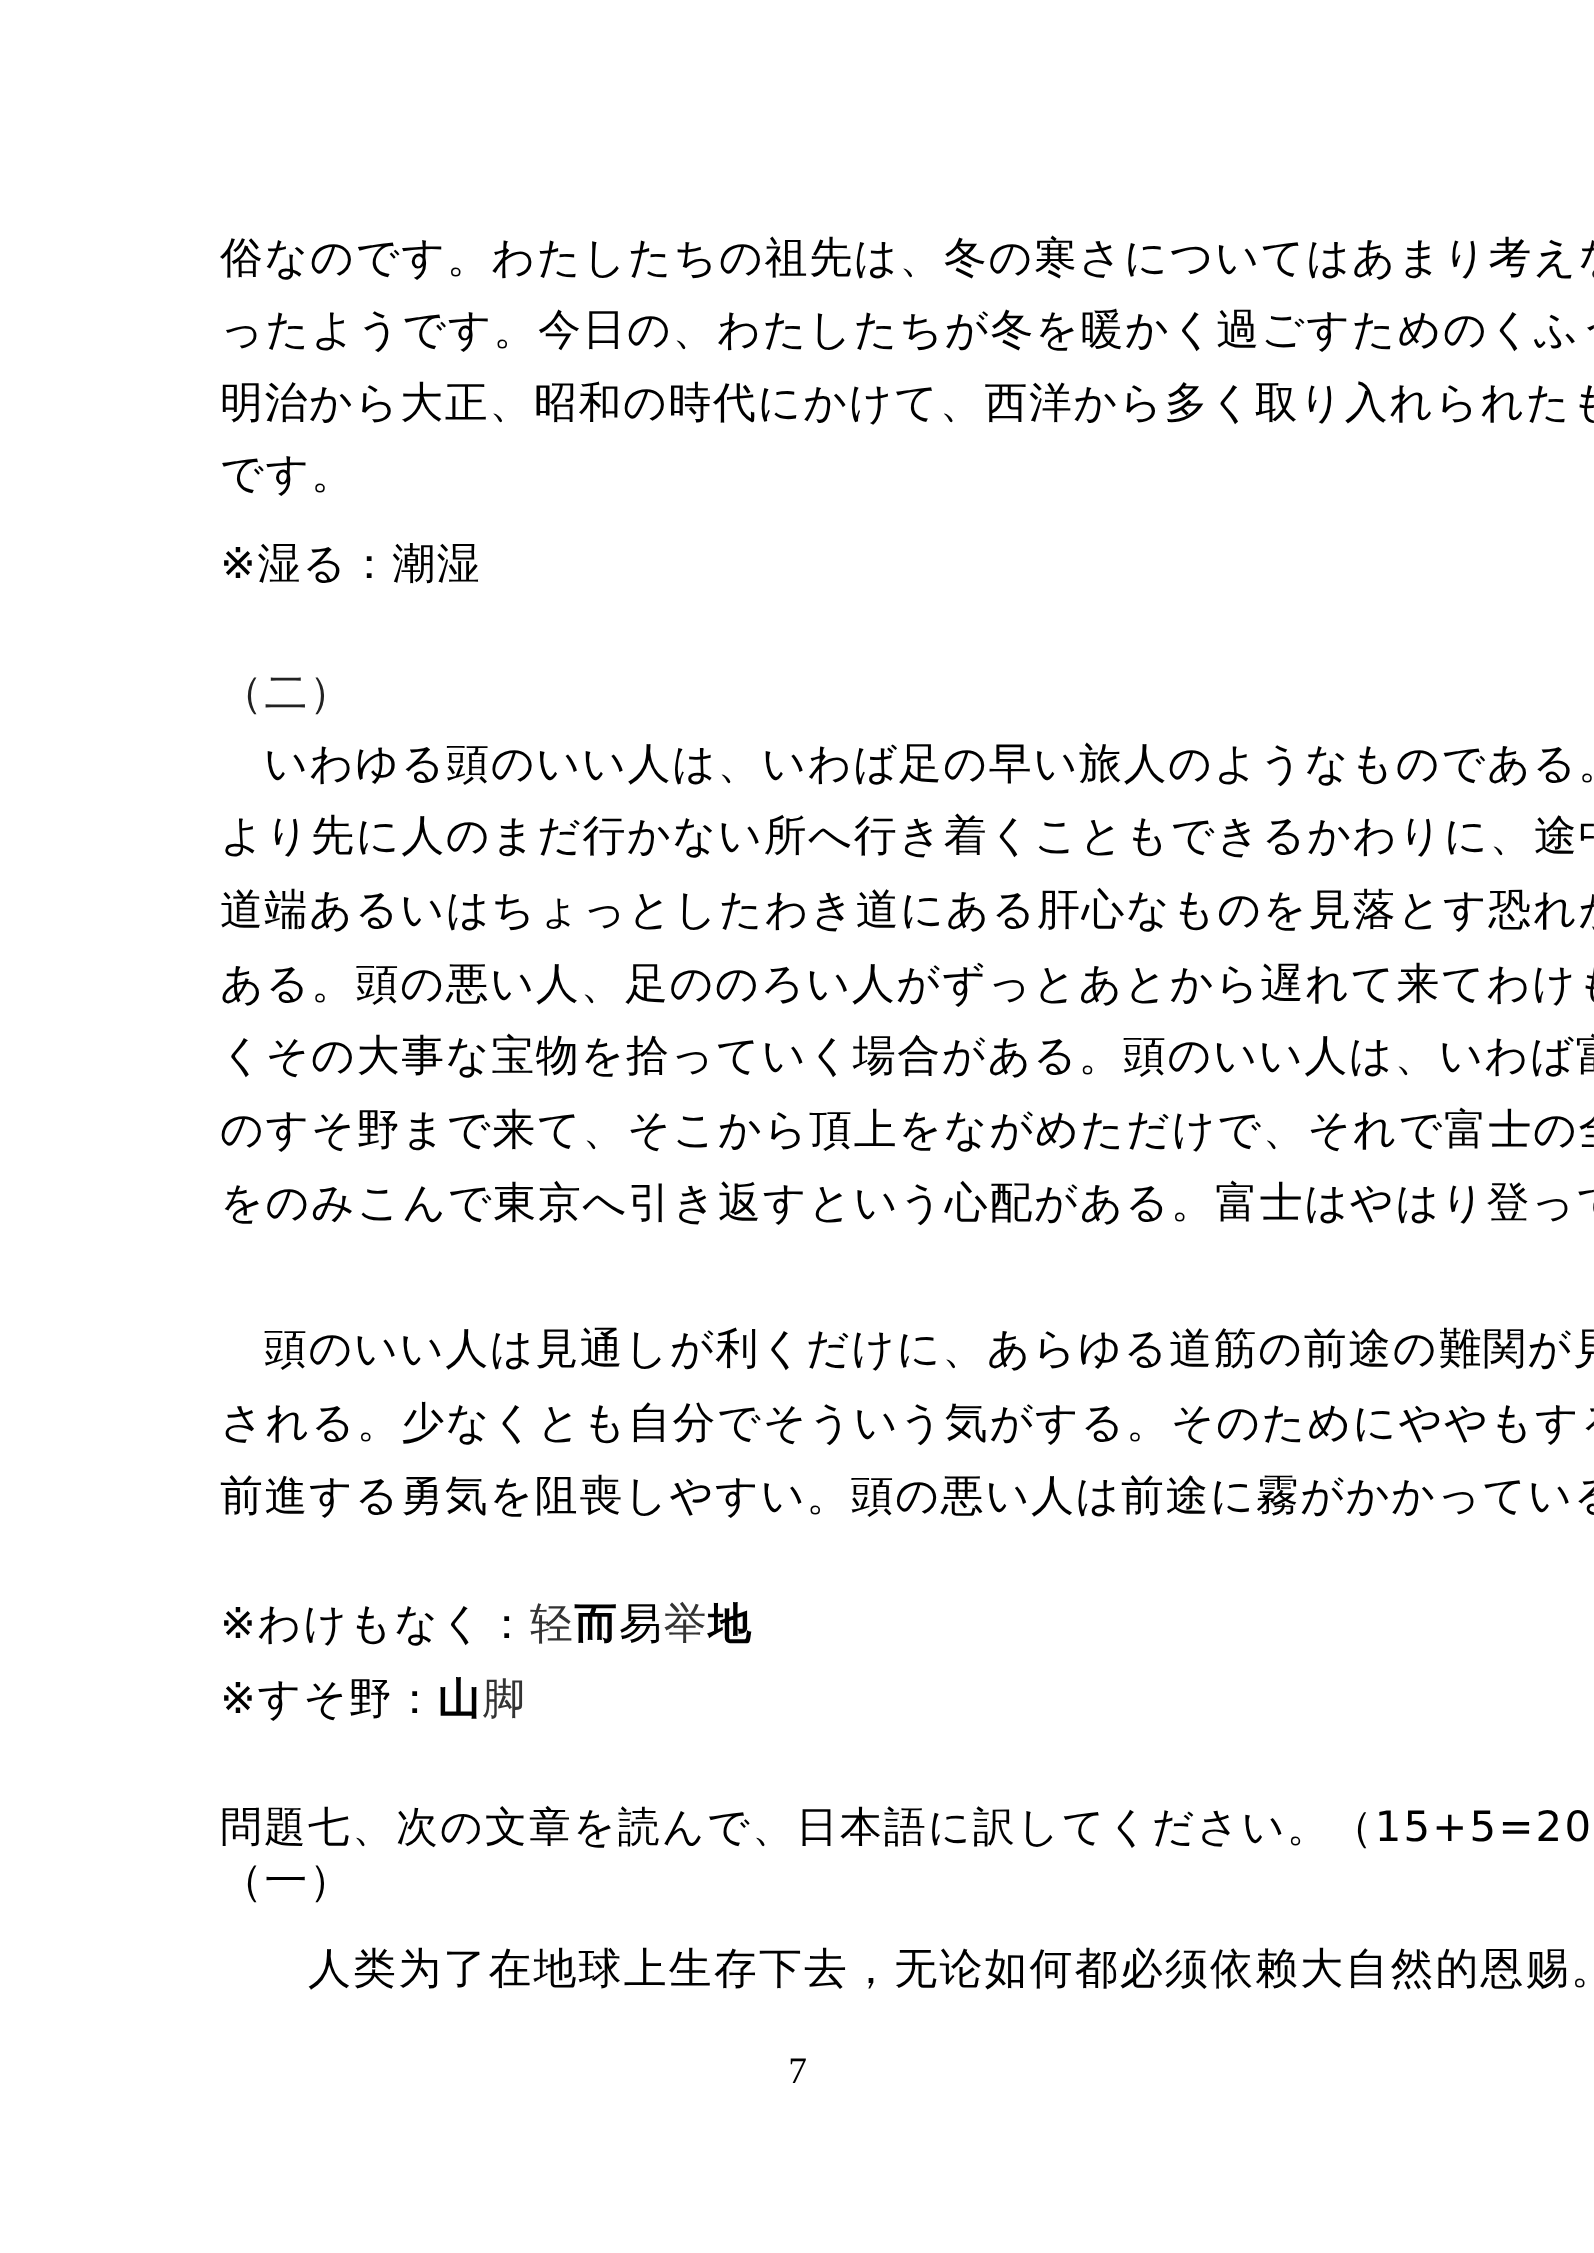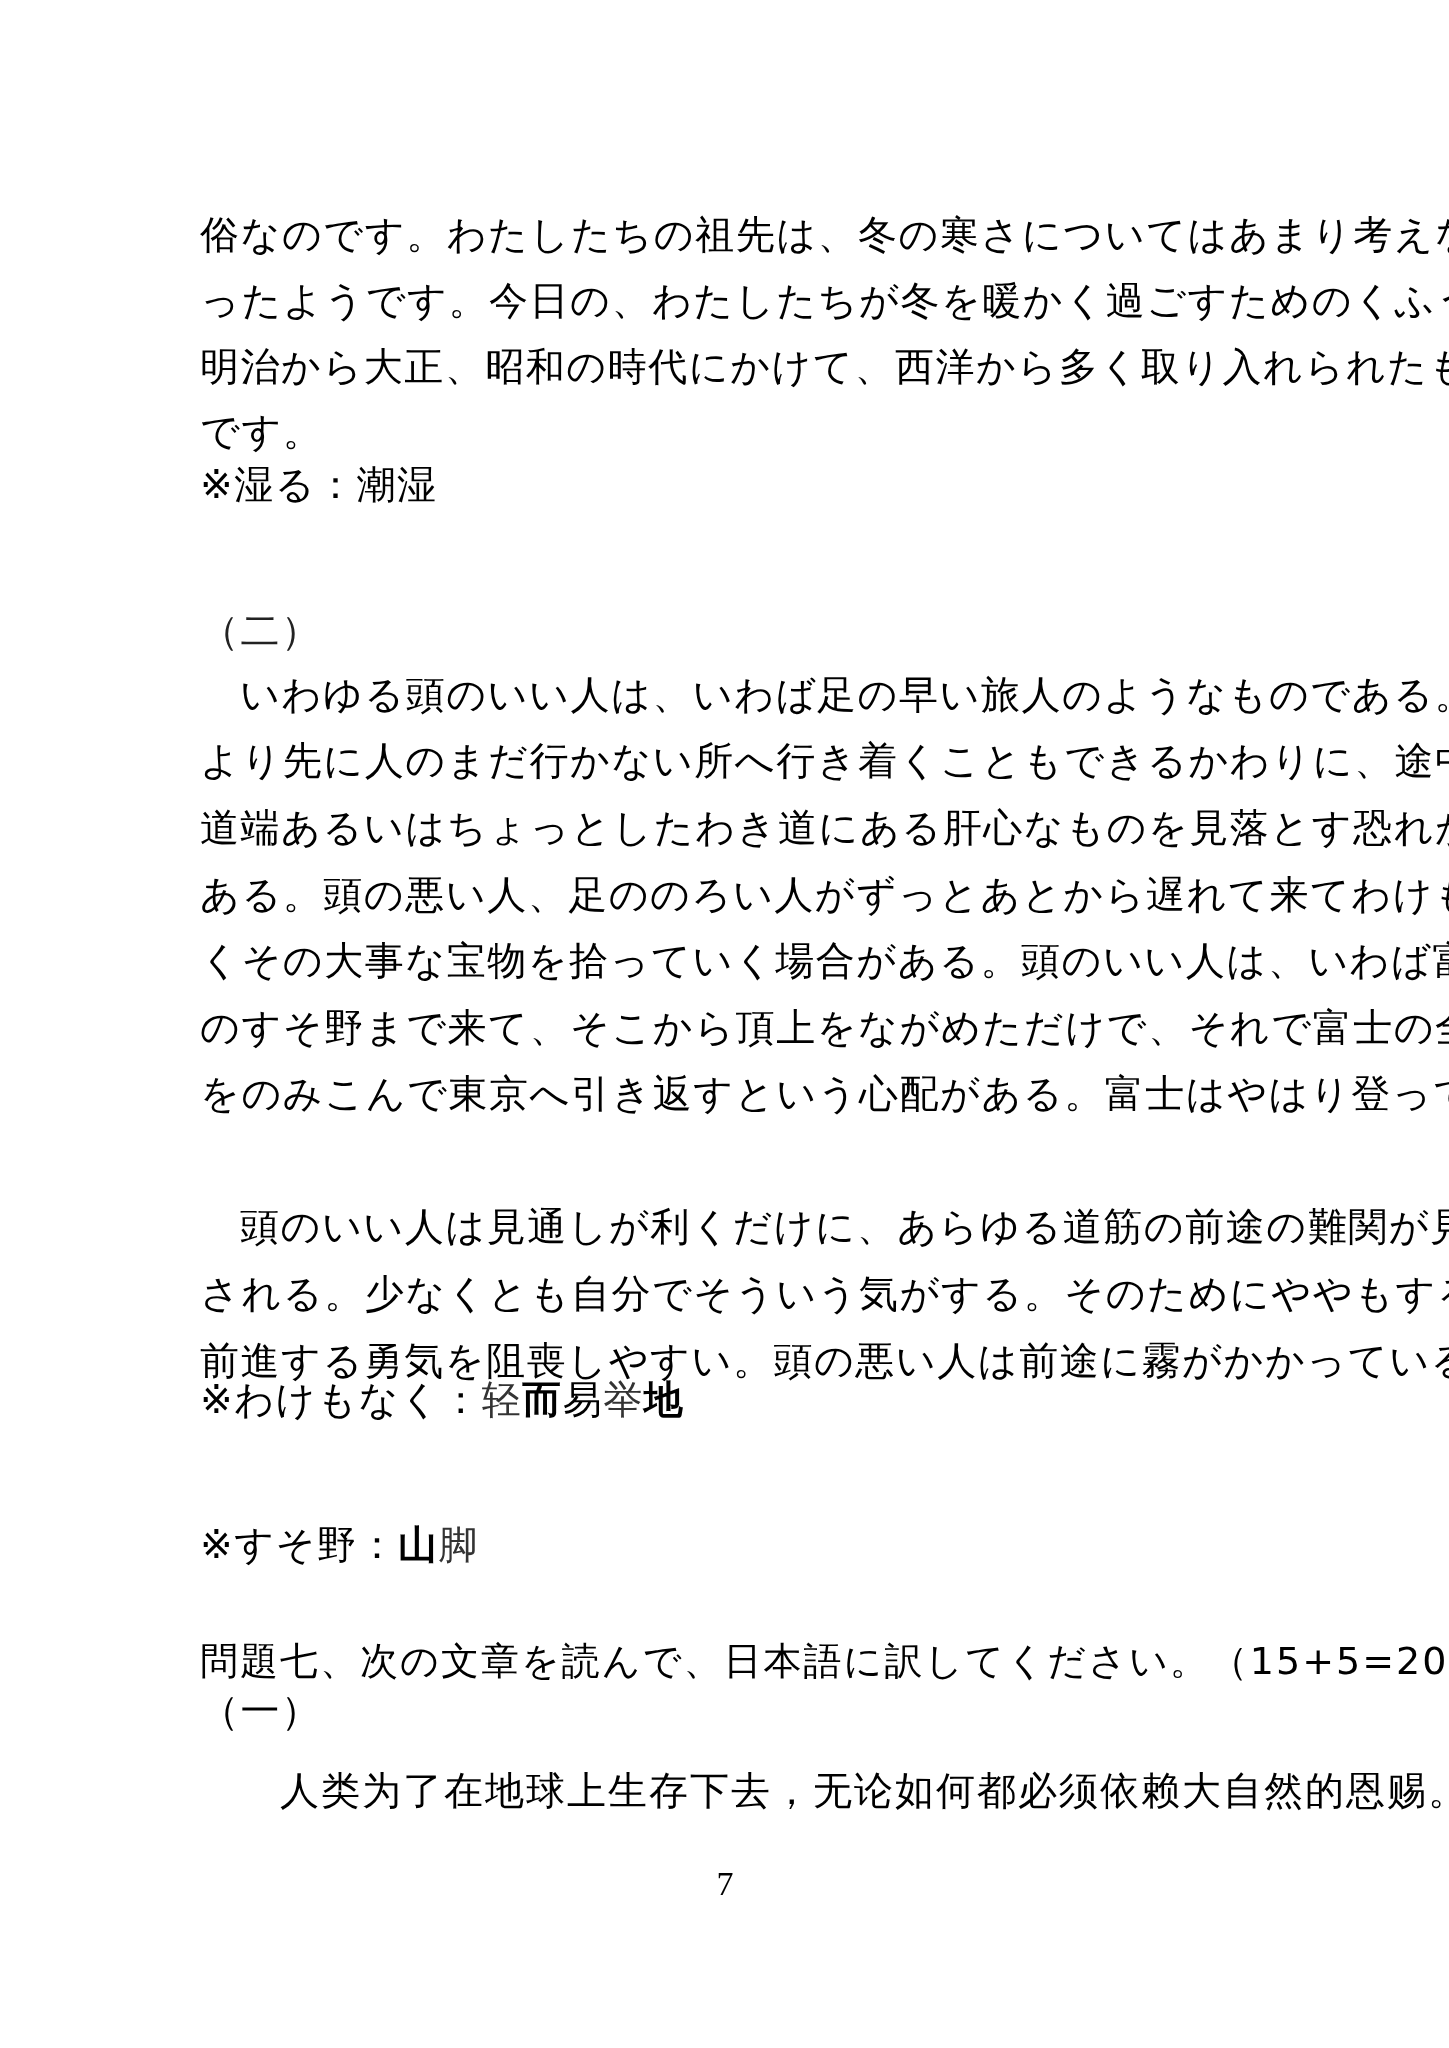--- a/index.html
+++ b/index.html
@@ -25,37 +25,37 @@
 </style>
 </head>
 <body>
 
 <div class="page">
 
   <div class="line" style="top:210px">俗なのです。わたしたちの祖先は、冬の寒さについてはあまり考えなか</div>
   <div class="line" style="top:276px">ったようです。今日の、わたしたちが冬を暖かく過ごすためのくふうは、</div>
   <div class="line" style="top:342px">明治から大正、昭和の時代にかけて、西洋から多く取り入れられたもの</div>
   <div class="line" style="top:407px">です。</div>
-  <div class="line" style="top:460px">※湿る：潮湿</div>
+  <div class="line" style="top:488px">※湿る：潮湿</div>
 
   <div class="line serif light" style="top:606px">（二）</div>
 
   <div class="line indent" style="top:670px">いわゆる頭のいい人は、いわば足の早い旅人のようなものである。人</div>
   <div class="line" style="top:736px">より先に人のまだ行かない所へ行き着くこともできるかわりに、途中の</div>
   <div class="line" style="top:803px">道端あるいはちょっとしたわき道にある肝心なものを見落とす恐れが</div>
   <div class="line" style="top:870px">ある。頭の悪い人、足ののろい人がずっとあとから遅れて来てわけもな</div>
   <div class="line" style="top:936px">くその大事な宝物を拾っていく場合がある。頭のいい人は、いわば富士</div>
   <div class="line" style="top:1003px">のすそ野まで来て、そこから頂上をながめただけで、それで富士の全体</div>
   <div class="line" style="top:1069px">をのみこんで東京へ引き返すという心配がある。富士はやはり登ってみ</div>
 
   <div class="line indent" style="top:1202px">頭のいい人は見通しが利くだけに、あらゆる道筋の前途の難関が見渡</div>
   <div class="line" style="top:1269px">される。少なくとも自分でそういう気がする。そのためにややもすると</div>
   <div class="line" style="top:1336px">前進する勇気を阻喪しやすい。頭の悪い人は前途に霧がかかっているた</div>
 
-  <div class="line mix" style="top:1375px">
+  <div class="line mix" style="top:1452px">
     <span>※わけもなく：</span><span class="thin">轻</span><span class="bold">而</span><span>易</span><span class="thin">举</span><span class="bold">地</span>
   </div>
   <div class="line mix" style="top:1520px">
     <span>※すそ野：</span><span class="bold">山</span><span class="thin">脚</span>
   </div>
 
   <div class="line heading" style="top:1636px">問題七、次の文章を読んで、日本語に訳してください。（15+5=20 点）</div>
   <div class="line" style="top:1686px">（一）</div>
   <div class="line serif indent-cn" style="top:1766px; letter-spacing:2px;">人类为了在地球上生存下去，无论如何都必须依赖大自然的恩赐。我</div>
 

